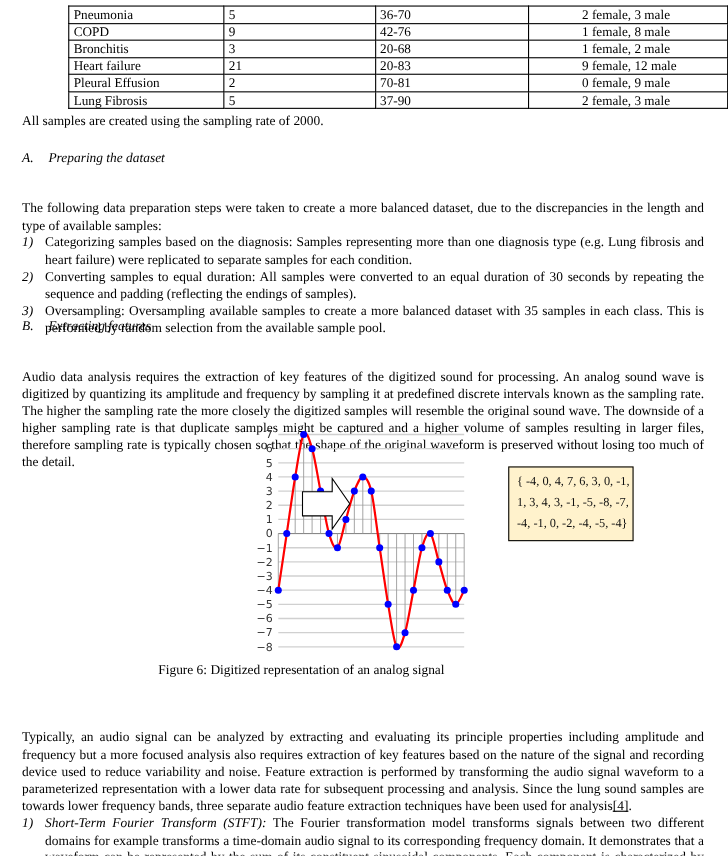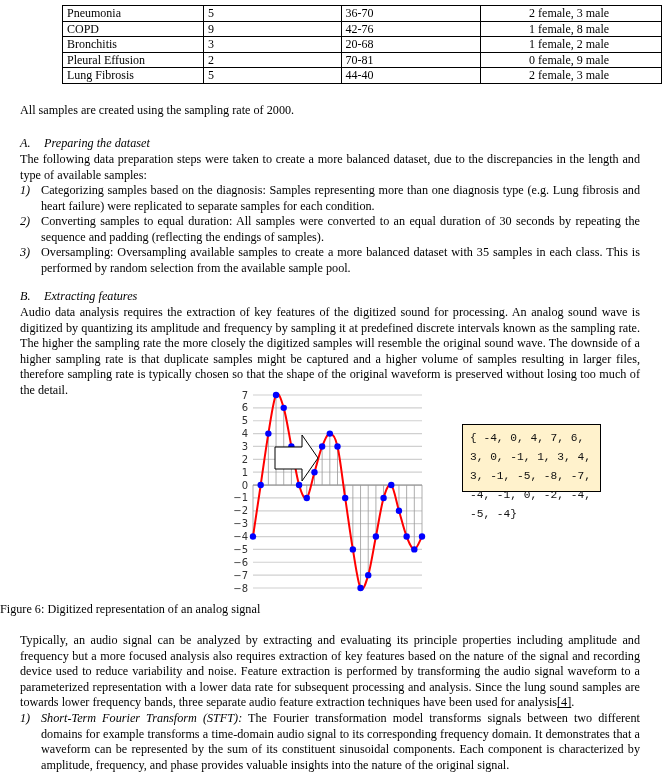--- a/index.html
+++ b/index.html
@@ -5,31 +5,31 @@
   html, body { margin: 0; padding: 0; background: #ffffff; }
   body { width: 662px; height: 778px; position: relative; overflow: hidden;
          font-family: "Liberation Serif", serif; font-size: 12.2px; color: #000; line-height: 15.6px; }
   .abs { position: absolute; }
   table.dx { position: absolute; left: 50px; top: 5px; border-collapse: collapse; font-size: 12px; margin-left: 12px; }
   table.dx td { border: 1px solid #000; padding: 0 4px; height: 14.5px; line-height: 14.5px; vertical-align: top; }
   table.dx td.c0 { width: 133px; }
   table.dx td.c1 { width: 130px; }
   table.dx td.c2 { width: 132px; }
   table.dx td.c3 { width: 129px; padding-left: 48px; }
-  .just { text-align: justify; text-align-last: left; }
+  .just { text-align: justify; text-align-last: left; margin-top: 30px; }
   .it { font-style: italic; }
   .sec { position: absolute; left: 20px; }
   .secnum { display: inline-block; width: 24px; font-style: italic; }
   .li { position: absolute; left: 20px; width: 620px; }
   .li .n { position: absolute; left: 0; top: 0; font-style: italic; }
   .li .t { margin-left: 21px; }
-  .databox { position: absolute; left: 462px; top: 424px; width: 139px; height: 68px;
-             background: #fff2cc; border: 1px solid #000; font-family: Liberation Mono, monospace;
+  .databox { position: absolute; left: 462px; top: 424px; width: 114px; height: 68px;
+             background: #fff2cc; border: 1px solid #000; font-family: Liberation Serif, serif;
              font-size: 11.2px; line-height: 19px; padding: 4px 0 0 7px; box-sizing: border-box; color: #111; }
-  .caption { position: absolute; left: 0; width: 548px; top: 602px; }
+  .caption { position: absolute; left: 0; width: 548px; top: 602px; text-align: center; }
   svg text { font-family: "DejaVu Sans", sans-serif; font-size: 10px; fill: #333; }
   .cite { text-decoration: underline; }
 </style>
 </head>
 <body>
 
 <table class="dx">
   <tbody id="tbody">
       <tr>
         <td class="c0">Pneumonia</td>
@@ -43,29 +43,35 @@
         <td class="c2">42-76</td>
         <td class="c3">1 female, 8 male</td>
       </tr>
       <tr>
         <td class="c0">Bronchitis</td>
         <td class="c1">3</td>
         <td class="c2">20-68</td>
         <td class="c3">1 female, 2 male</td>
       </tr>
       <tr>
+        <td class="c0">Heart failure</td>
+        <td class="c1">21</td>
+        <td class="c2">20-83</td>
+        <td class="c3">9 female, 12 male</td>
+      </tr>
+      <tr>
         <td class="c0">Pleural Effusion</td>
         <td class="c1">2</td>
         <td class="c2">70-81</td>
         <td class="c3">0 female, 9 male</td>
       </tr>
       <tr>
         <td class="c0">Lung Fibrosis</td>
         <td class="c1">5</td>
-        <td class="c2">44-40</td>
+        <td class="c2">37-90</td>
         <td class="c3">2 female, 3 male</td>
       </tr>
     </tbody>
 </table>
 
 <div class="abs" style="left:20px; top:103px;">All samples are created using the sampling rate of 2000.</div>
 
 <div class="sec" style="top:136px;">
   <span class="secnum">A.</span><span class="it">Preparing the dataset</span>
 </div>

